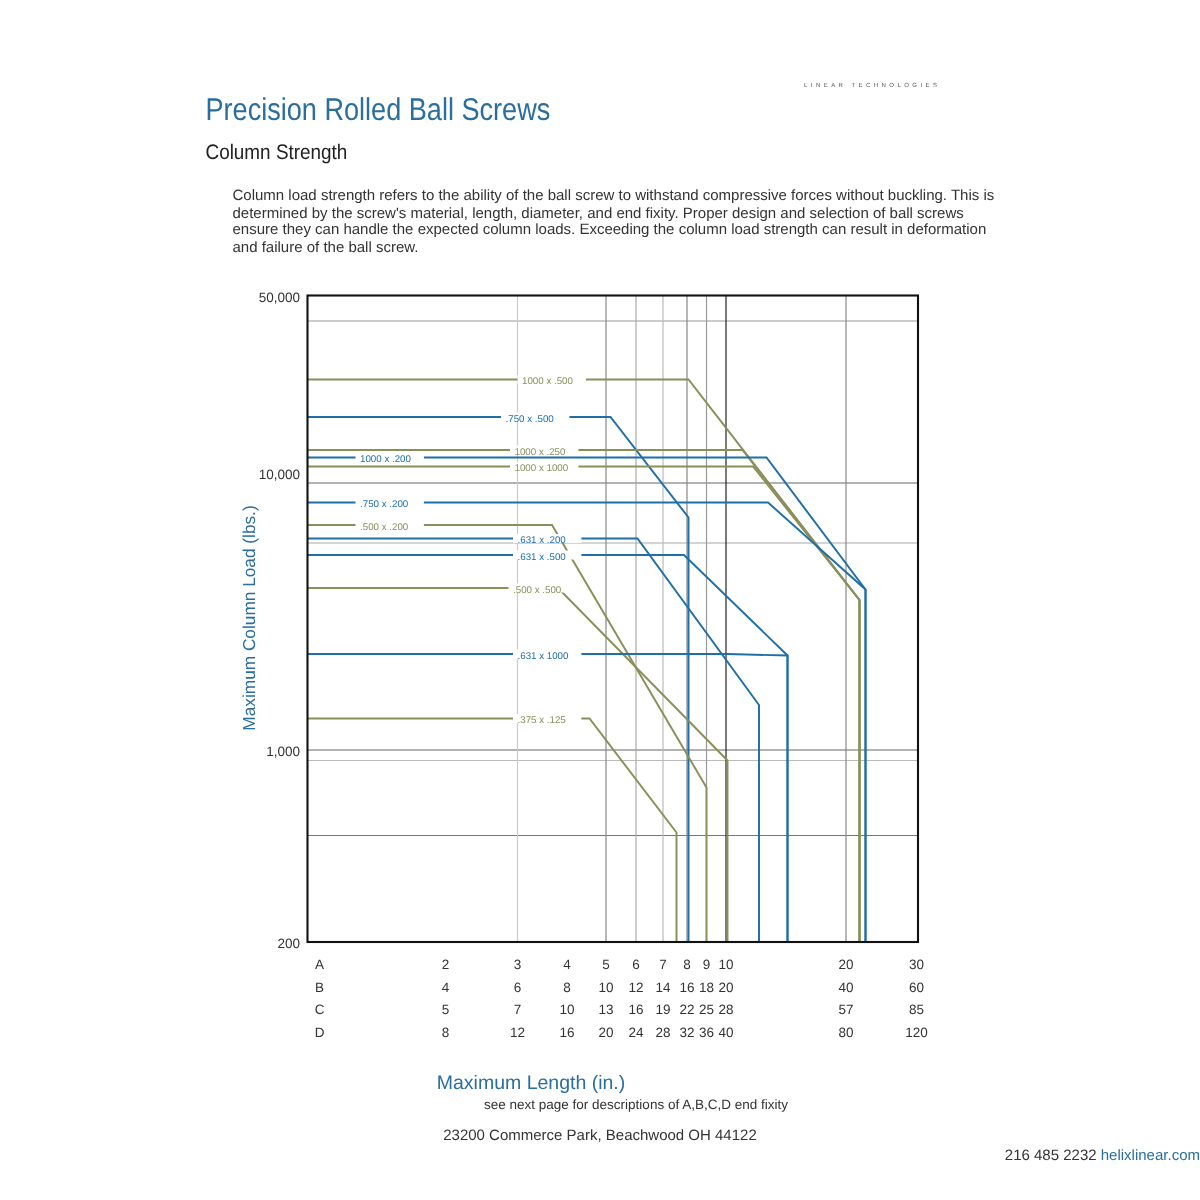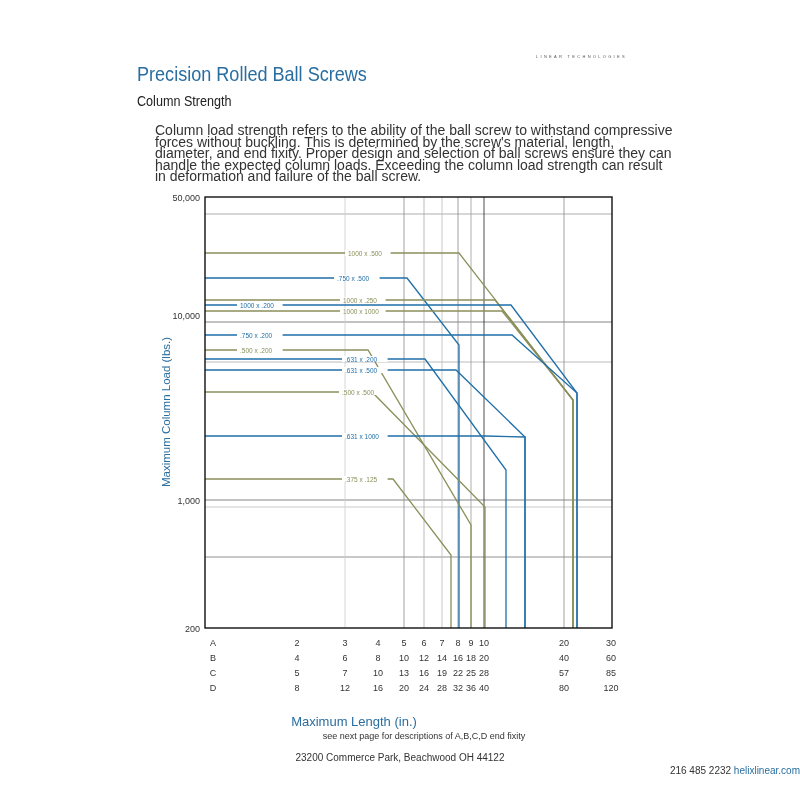--- a/index.html
+++ b/index.html
@@ -2,21 +2,21 @@
 <html><head>
 <meta charset="utf-8">
 <style>
   html, body { margin:0; padding:0; background:#ffffff; }
   body { width:800px; height:800px; position:relative; overflow:hidden; font-family:"Liberation Sans", sans-serif; }
   .logo { position:absolute; left:532px; top:24px; width:112px; height:34px; }
   .logo-word { position:absolute; left:0; top:0; font-family:"Liberation Sans", sans-serif; font-weight:bold; font-size:29px; letter-spacing:1px; color:#1d4f8c; line-height:32px; }
   .logo-sub { position:absolute; left:4px; top:30px; font-size:4px; letter-spacing:2.3px; color:#555; white-space:nowrap; }
   .title { position:absolute; left:137px; top:62px; font-size:21px; color:#2a6ea0; font-family:"Liberation Sans", sans-serif; transform:scaleX(0.86); transform-origin:left top; white-space:nowrap; }
   .subtitle { position:absolute; left:137px; top:93px; font-size:14px; color:#222; font-weight:normal; white-space:nowrap; transform:scaleX(0.9); transform-origin:left top; }
-  .intro { position:absolute; left:155px; top:125px; width:520px; font-size:14px; line-height:11.6px; color:#333; }
+  .intro { position:absolute; left:155px; top:125px; width:520px; font-size:10px; line-height:11.6px; color:#333; }
   svg.chart { position:absolute; left:0; top:0; }
   .x-title { position:absolute; left:0; width:708px; text-align:center; top:714px; font-size:13px; color:#2a6ea0; }
   .x-note { position:absolute; left:0; width:800px; text-align:center; top:731px; font-size:9px; color:#333;padding-left:24px; }
   .addr1 { position:absolute; left:0; width:800px; text-align:center; top:752px; font-size:10px; color:#333; }
   .addr2 { position:absolute; left:0; width:800px; text-align:right; top:765px; font-size:10px; color:#333; }
   .addr2 a { color:#2a6ea0; text-decoration:none; }
 </style>
 </head>
 <body>
 

